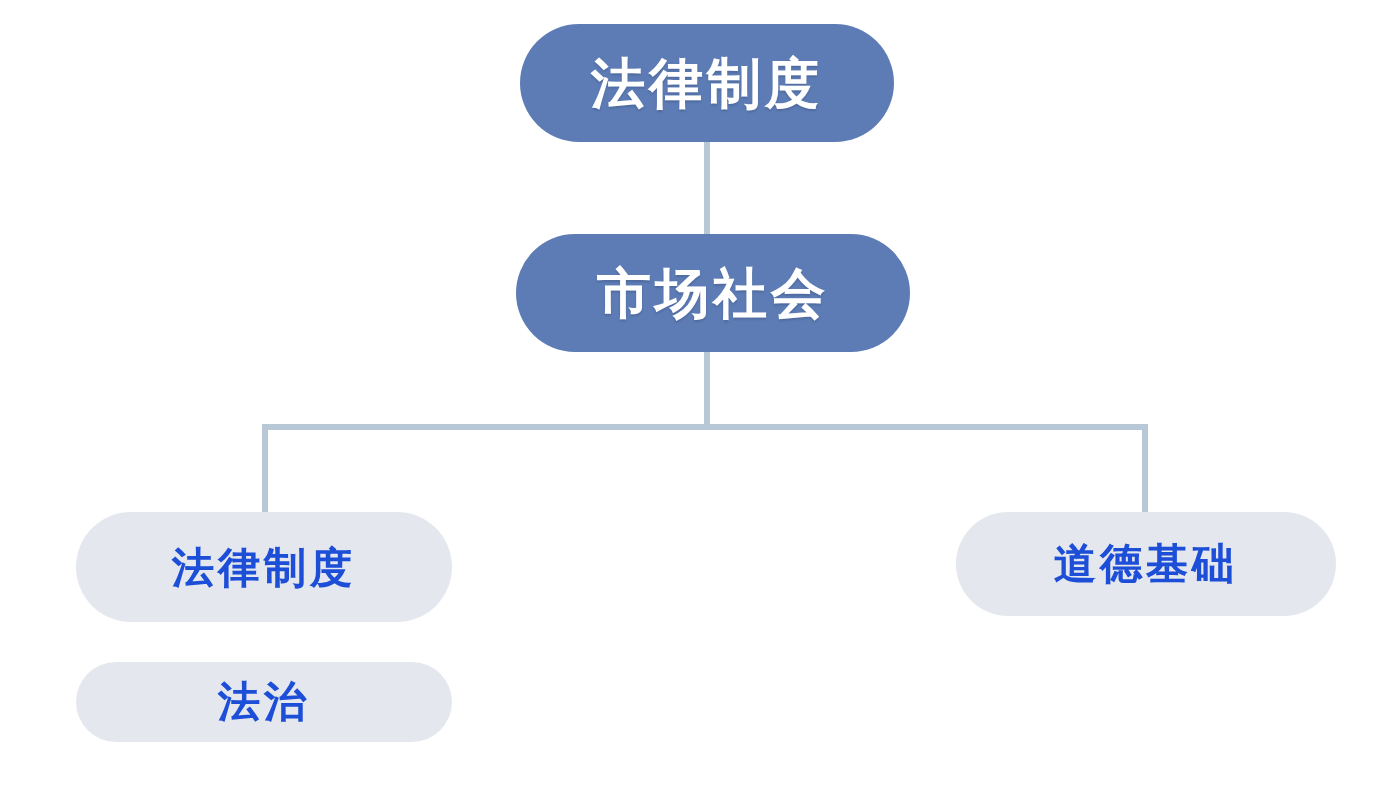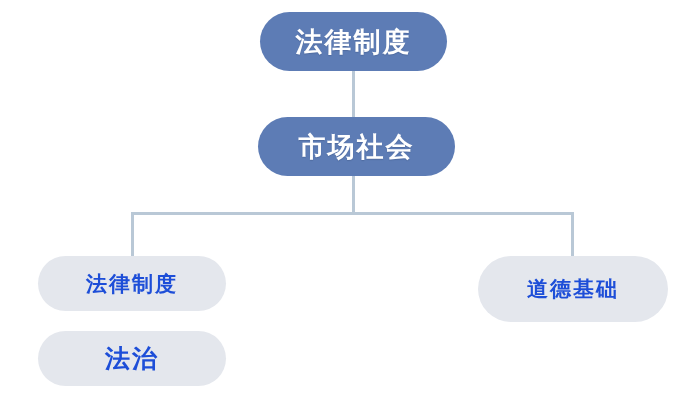--- a/index.html
+++ b/index.html
@@ -63,27 +63,27 @@
     width: 197px; height: 59px;
     font-size: 27px;
   }
   #node-legal-system {
     left: 38px;   top: 256px;
     width: 188px; height: 55px;
     font-size: 21px;
   }
   #node-moral-foundation {
     left: 478px;  top: 256px;
-    width: 190px; height: 66px;
+    width: 190px; height: 52px;
     font-size: 21px;
   }
   #node-rule-of-law {
     left: 38px;   top: 331px;
-    width: 188px; height: 55px;
-    font-size: 25px;
+    width: 188px; height: 40px;
+    font-size: 21px;
   }
   #node-public-morality {
     left: 478px;  top: 331px;
     width: 190px; height: 55px;
     font-size: 21px;
   }
 
   
   #conn-economy-to-society { left: 352px; top: 70px;  height: 48px; }
   #conn-society-down       { left: 352px; top: 175px; height: 39px; }

